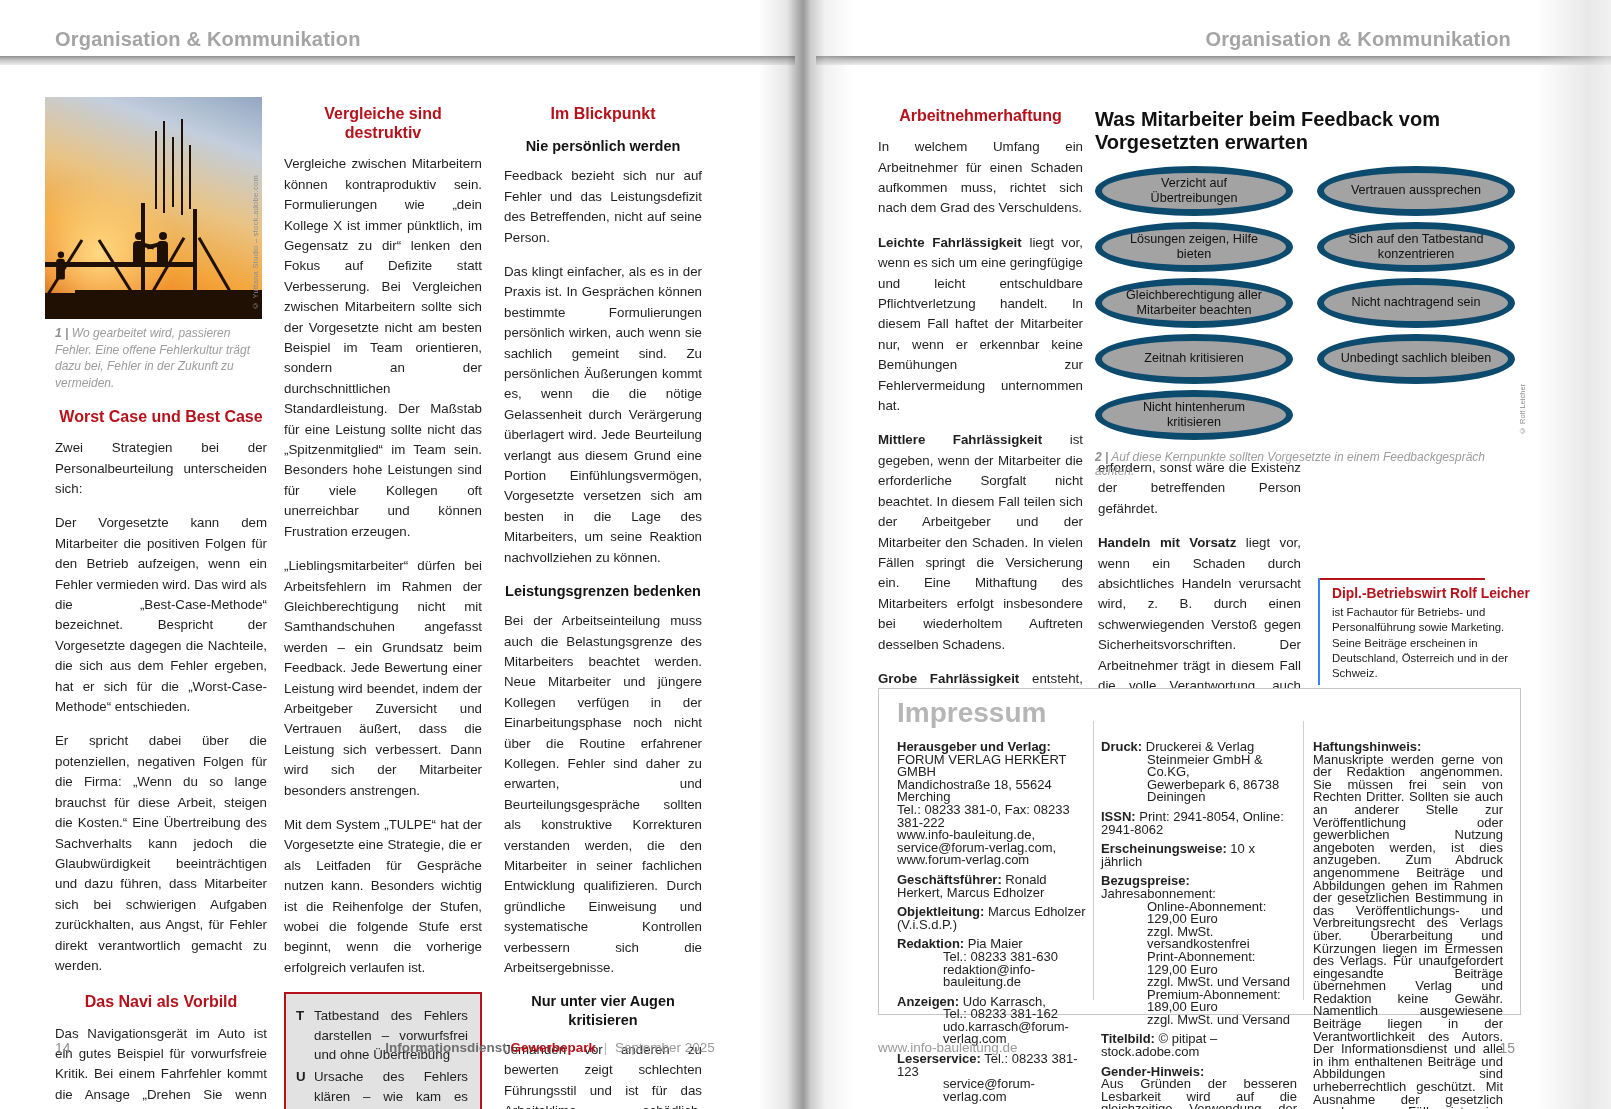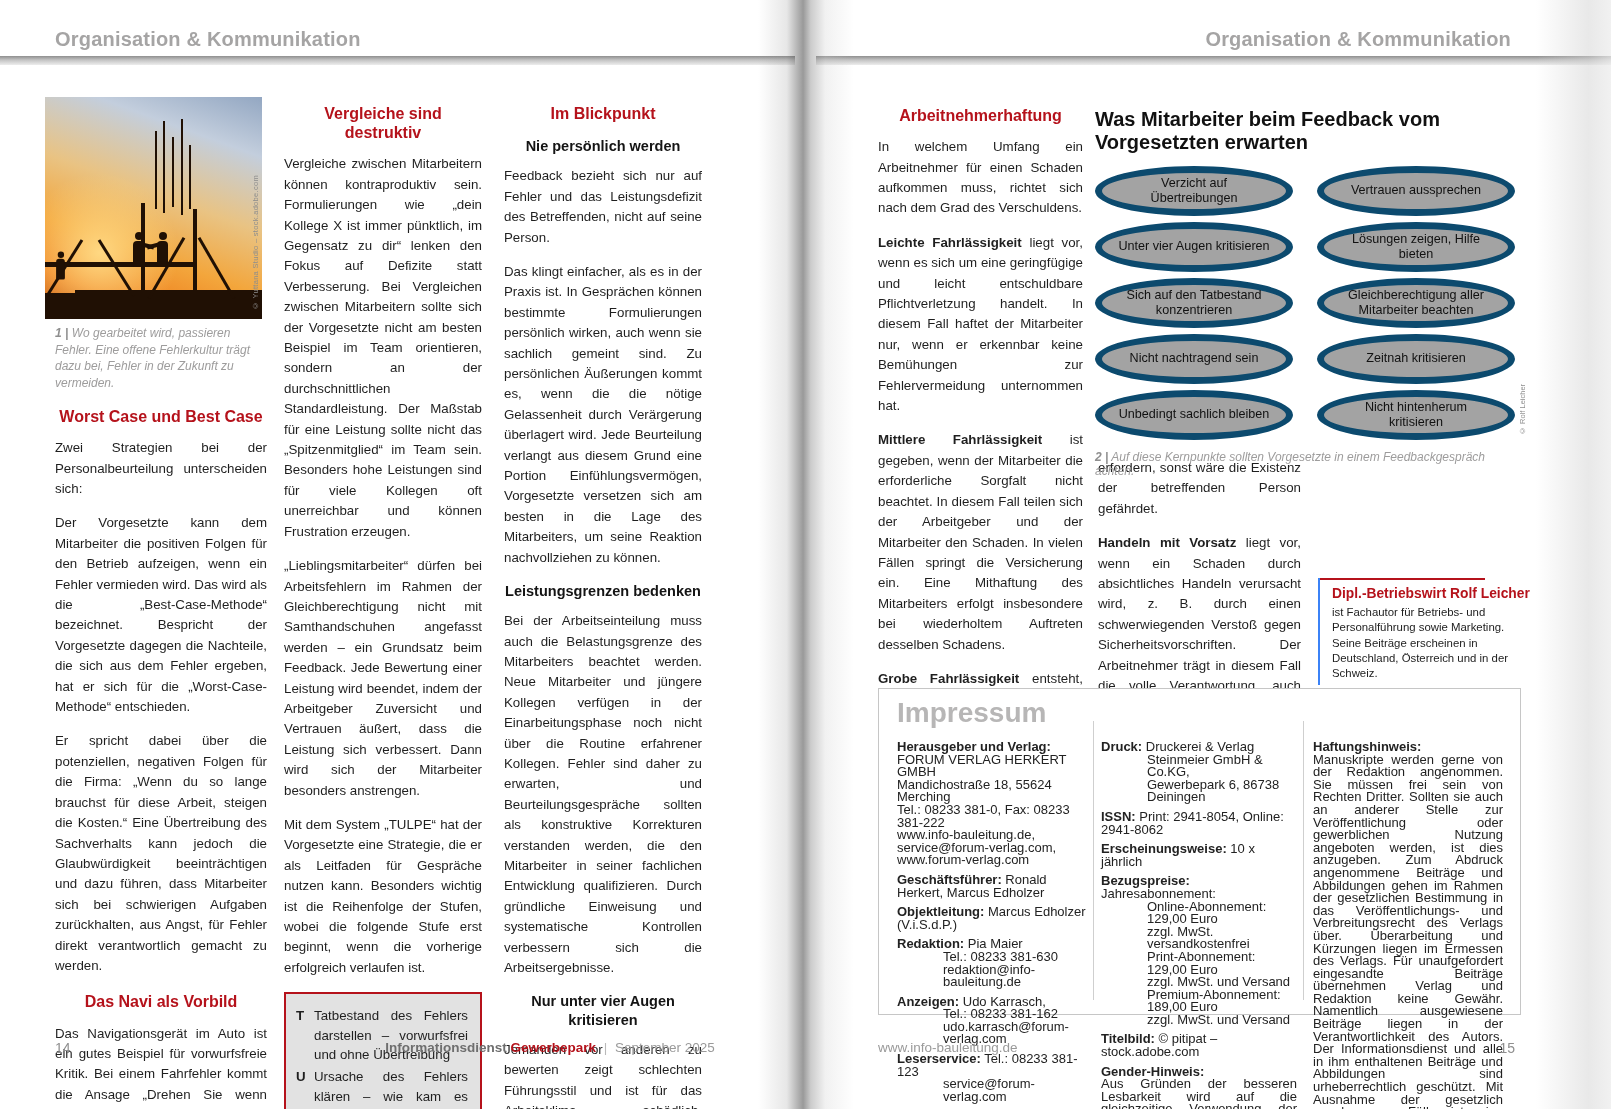--- a/index.html
+++ b/index.html
@@ -206,21 +206,20 @@
   <div class="col" id="col-r2">
       <p class="para">erfordern, sonst wäre die Existenz der betreffenden Person gefährdet.</p>
       <p class="para"><strong class="lead">Handeln mit Vorsatz</strong> liegt vor, wenn ein Schaden durch absichtliches Handeln verursacht wird, z. B. durch einen schwerwiegenden Verstoß gegen Sicherheitsvorschriften. Der Arbeitnehmer trägt in diesem Fall die volle Verantwortung, auch wenn bisher keine Schäden aufgetreten sind.<span class="endmark">■</span></p>
     </div>
 
   <div class="diagram">
     <div class="diagram-title">Was Mitarbeiter beim Feedback vom Vorgesetzten erwarten</div>
     <div class="oval-grid" id="oval-grid">
         <div class="oval">Verzicht auf Übertreibungen</div>
         <div class="oval">Vertrauen aussprechen</div>
-        <div class="oval">Unter vier Augen kritisieren</div>
         <div class="oval">Lösungen zeigen, Hilfe bieten</div>
         <div class="oval">Sich auf den Tatbestand konzentrieren</div>
         <div class="oval">Gleichberechtigung aller Mitarbeiter beachten</div>
         <div class="oval">Nicht nachtragend sein</div>
         <div class="oval">Zeitnah kritisieren</div>
         <div class="oval">Unbedingt sachlich bleiben</div>
         <div class="oval">Nicht hintenherum kritisieren</div>
       </div>
     <div class="diagram-caption"><span class="cap-num">2 |</span> <span>Auf diese Kernpunkte sollten Vorgesetzte in einem Feedbackgespräch achten.</span></div>
   </div>

